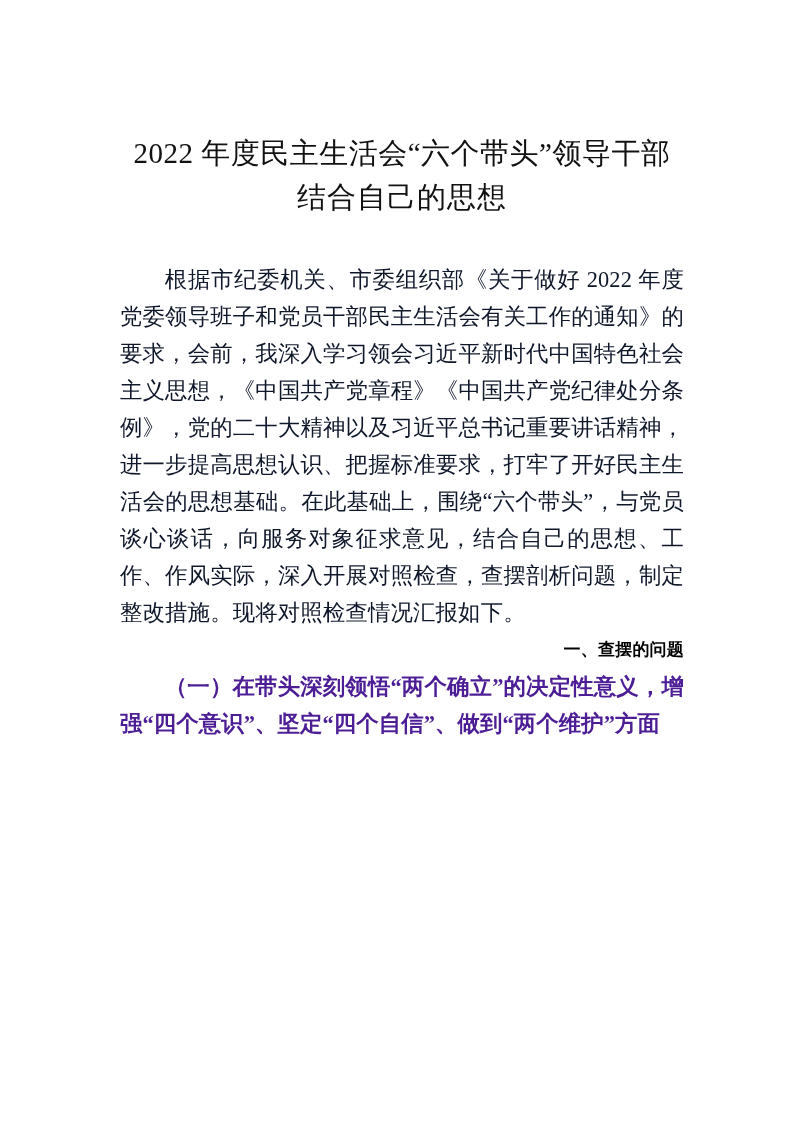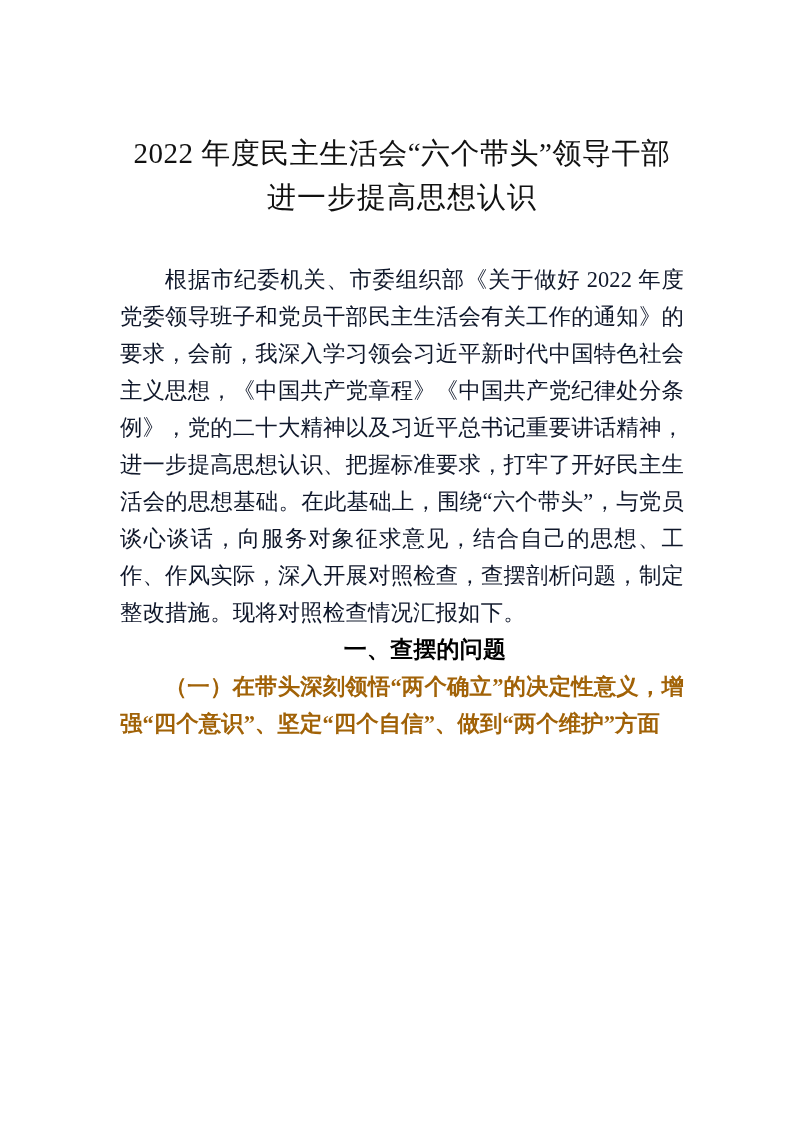--- a/index.html
+++ b/index.html
@@ -65,52 +65,52 @@
     letter-spacing: 0.15px;
   }
   .para.first-body {
     margin-top: 42px;
   }
 
   
   .head-1 {
     margin: 0;
     font-family: "Liberation Sans", "DejaVu Sans", sans-serif;
-    font-size: 23px;
+    font-size: 17px;
     line-height: 37px;
     font-weight: 700;
     text-indent: 2em;
-    text-align: center;
+    text-align: right;
     color: #000000;
     letter-spacing: 0.2px;
   }
 
   
   .head-2 {
     margin: 0;
     font-family: "Liberation Serif", "DejaVu Serif", serif;
     font-size: 22.4px;
     line-height: 37px;
     font-weight: 700;
     text-indent: 2em;
     text-align: justify;
     text-justify: inter-ideograph;
-    color: #a16207;
+    color: #4c1d95;
     letter-spacing: 0.1px;
   }
 </style>
 </head>
 <body>
 
 <div id="page">
   <div id="content">
 
     <h1 class="doc-title">
       <span class="title-line first">2022 年度民主生活会“六个带头”领导干部</span>
-      <span class="title-line second">进一步提高思想认识</span>
+      <span class="title-line second">结合自己的思想</span>
     </h1>
 
     <p class="para first-body">根据市纪委机关、市委组织部《关于做好 2022 年度党委领导班子和党员干部民主生活会有关工作的通知》的要求，会前，我深入学习领会习近平新时代中国特色社会主义思想，《中国共产党章程》《中国共产党纪律处分条例》，党的二十大精神以及习近平总书记重要讲话精神，进一步提高思想认识、把握标准要求，打牢了开好民主生活会的思想基础。在此基础上，围绕“六个带头”，与党员谈心谈话，向服务对象征求意见，结合自己的思想、工作、作风实际，深入开展对照检查，查摆剖析问题，制定整改措施。现将对照检查情况汇报如下。</p>
 
     <p class="head-1">一、查摆的问题</p>
 
     <p class="head-2">（一）在带头深刻领悟“两个确立”的决定性意义，增强“四个意识”、坚定“四个自信”、做到“两个维护”方面</p>
 
 
   </div>

